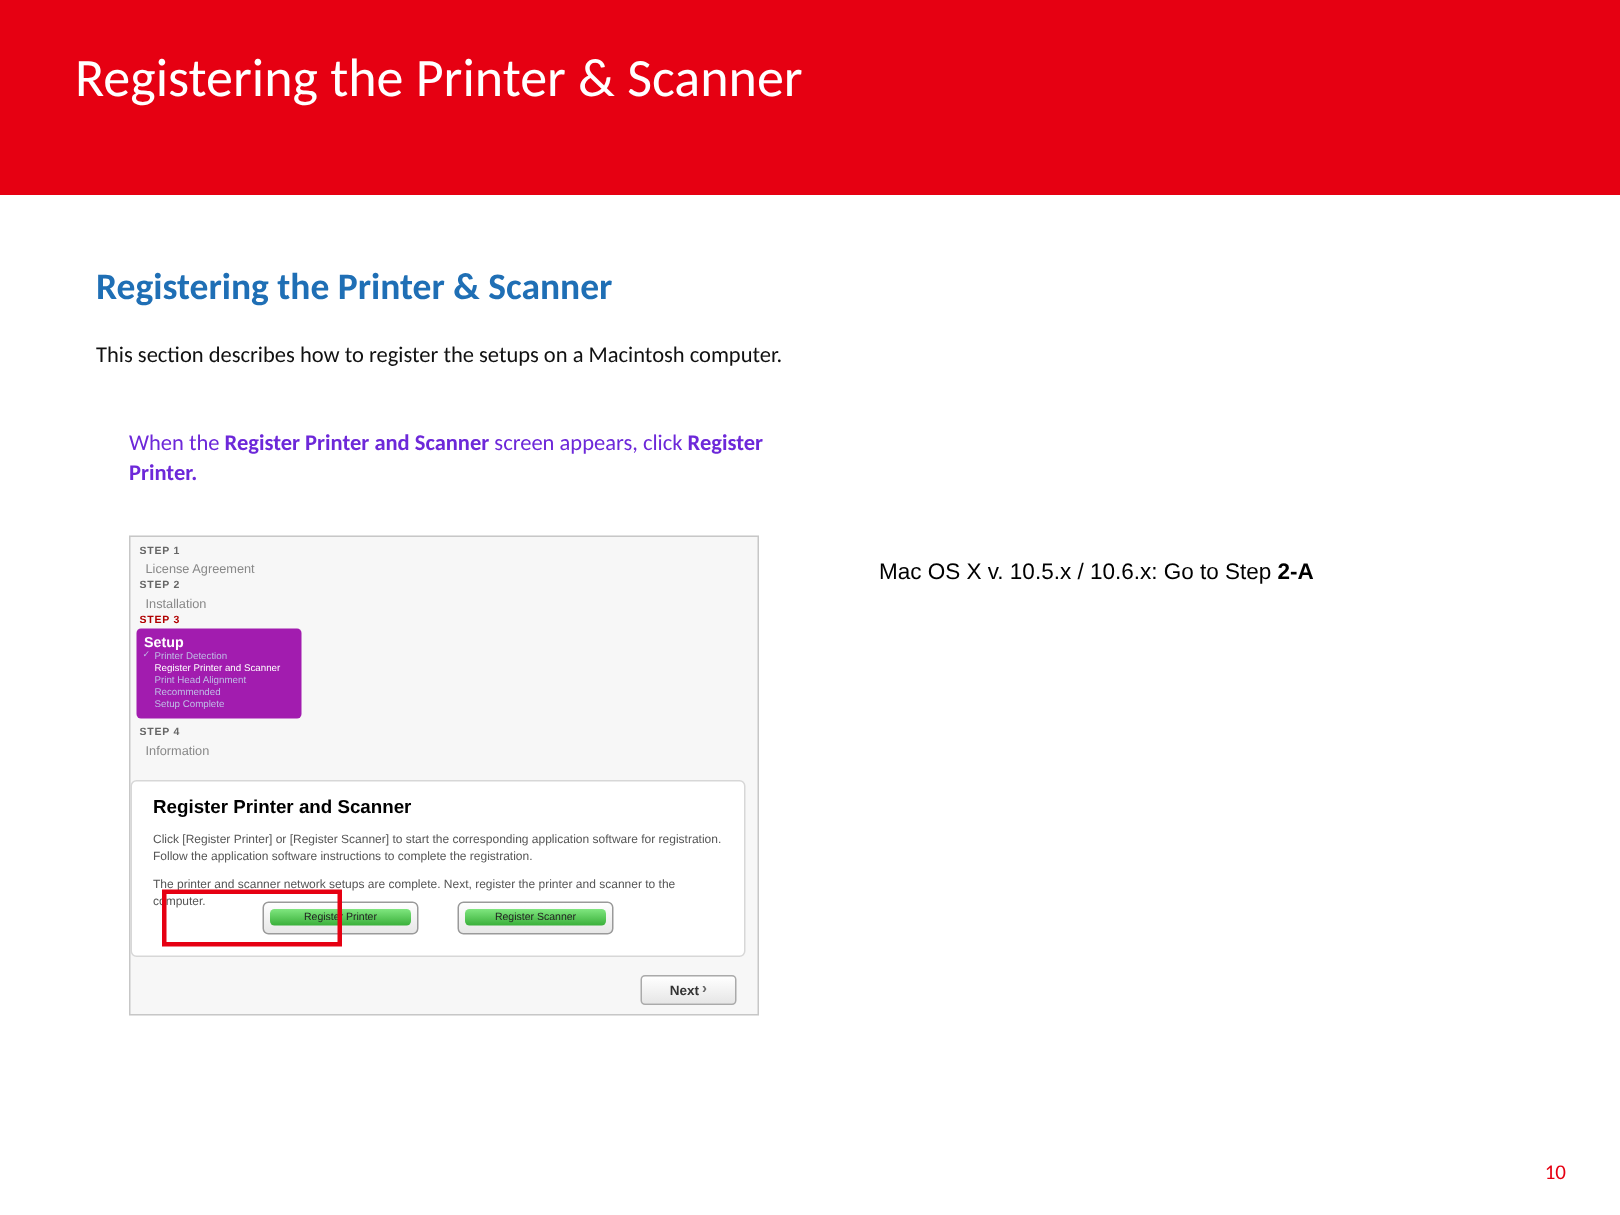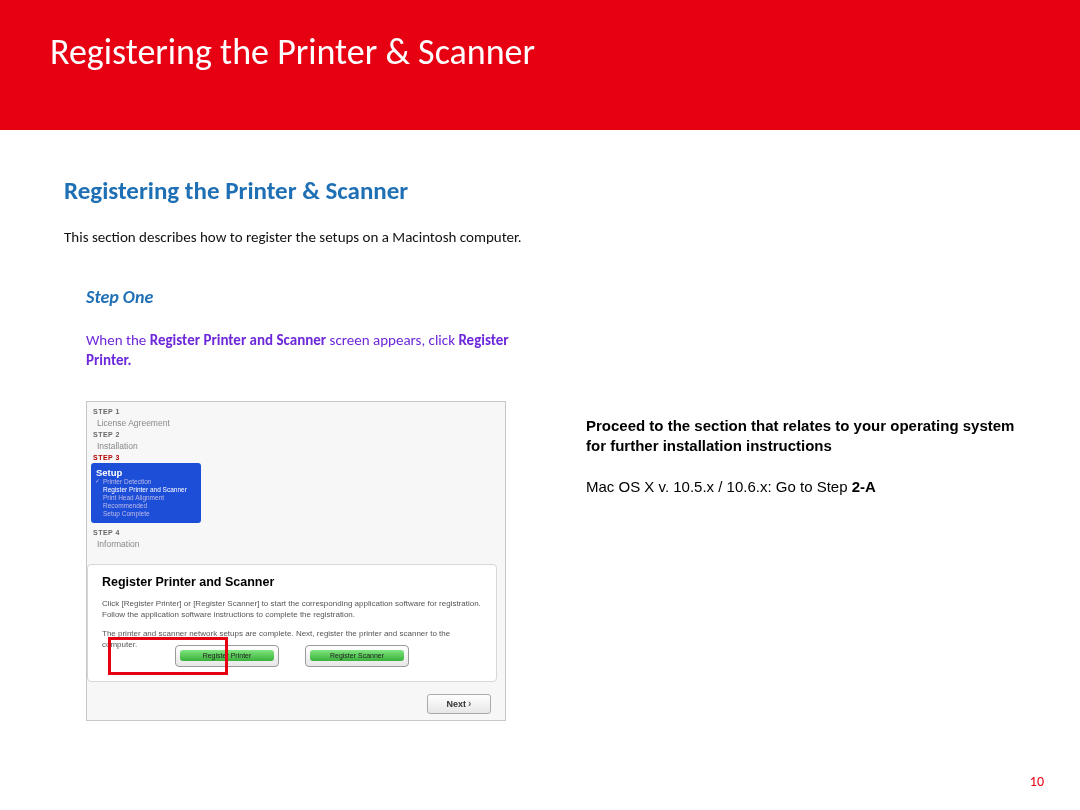--- a/index.html
+++ b/index.html
@@ -75,21 +75,21 @@
   }
   .sidebar {
     width: 118px;
     padding: 6px 4px;
     font-size: 8px;
     color: #555;
   }
   .sb-step-label { font-size: 7px; color: #666; font-weight: bold; letter-spacing: 0.5px; padding-left: 2px; }
   .sb-item { padding: 3px 4px 3px 6px; color: #888; font-size: 8.5px; }
   .sb-item.sel-wrap {
-    background: #1d4ed8;
+    background: #a21caf;
     border-radius: 3px;
     color: #fff;
     padding: 4px 4px 5px 4px;
     margin: 2px 0;
   }
   .sb-item.sel-wrap .sb-title { color: #fff; font-size: 9.5px; font-weight: bold; padding-left: 1px; }
   .sb-sub { font-size: 6.5px; color: #bfbce6; padding-left: 8px; line-height: 1.25; display: block; position: relative; }
   .sb-sub.chk::before { content: "✓"; position: absolute; left: 0; top: 0; font-size: 6px; color: #bfbce6; }
   .sb-sub.cur { color: #fff; }
   .main-panel {
@@ -195,21 +195,20 @@
 </head>
 <body>
 
 <div class="red-banner">
   <div class="banner-title">Registering the Printer &amp; Scanner</div>
 </div>
 
 <div class="content">
   <div class="subheading">Registering the  Printer &amp; Scanner</div>
   <div class="intro-text">This section describes how to register the setups on a Macintosh computer.</div>
-  <div class="step-label">Step One</div>
 
   <div class="step-body">
     <div class="left-col">
       <p class="step-instruction">
         <span>When the </span><b>Register Printer and Scanner</b><span> screen appears, click </span><b>Register Printer.</b>
       </p>
 
       <div class="installer">
         <div class="installer-inner">
           <div class="sidebar">
@@ -245,21 +244,20 @@
         </div>
         <div class="installer-footer">
           <div class="next-btn">
             <span>Next</span>
           </div>
         </div>
       </div>
     </div>
 
     <div class="right-col">
-      <p class="lead">Proceed to the section that relates to your operating system for further installation instructions</p>
       <p class="os-line">
         <span>Mac OS X v. 10.5.x / 10.6.x: Go to Step </span><b>2-A</b>
       </p>
     </div>
   </div>
 </div>
 
 <div class="page-num">10</div>
 
 </body></html>

